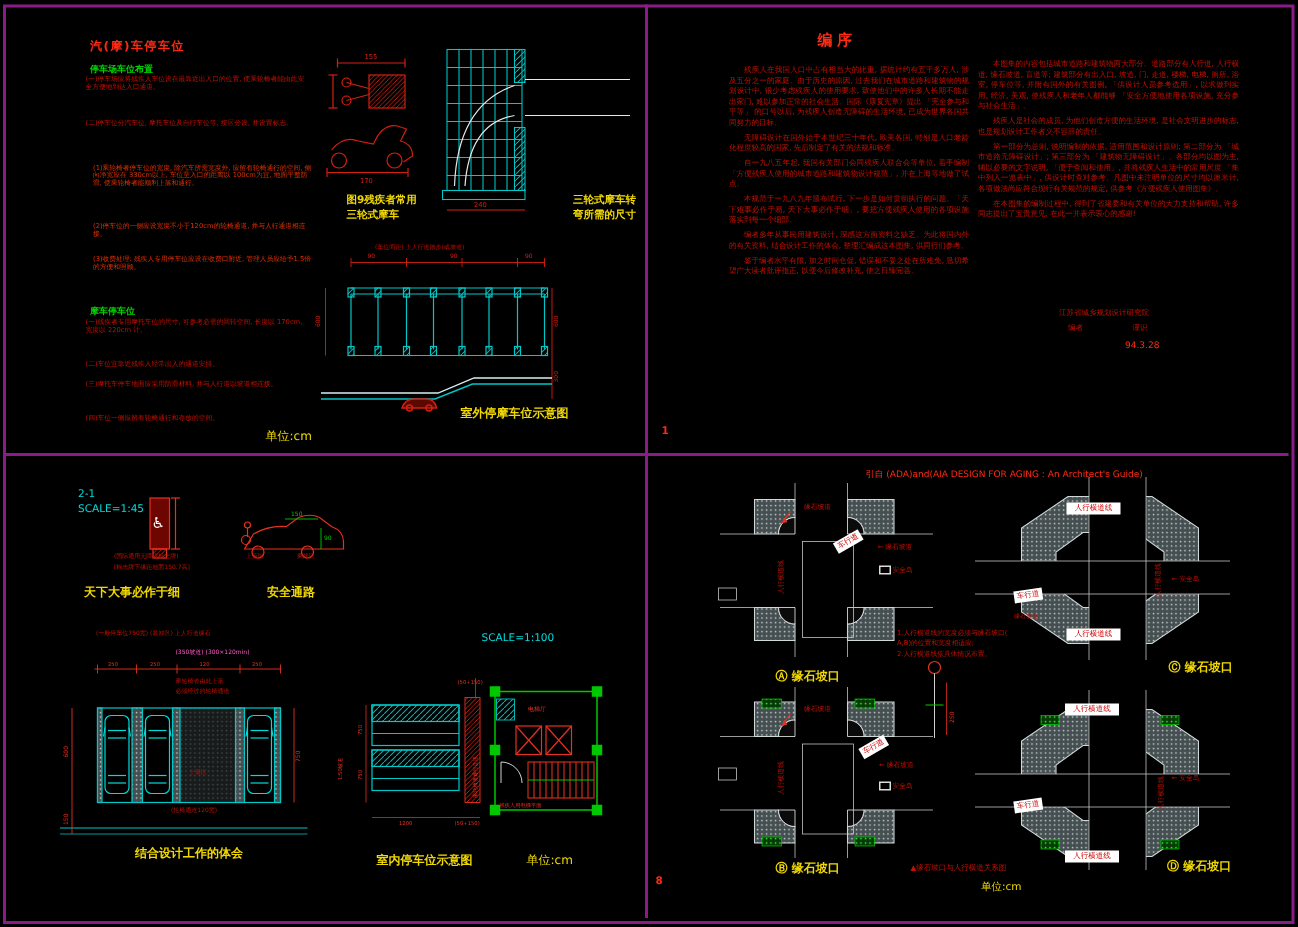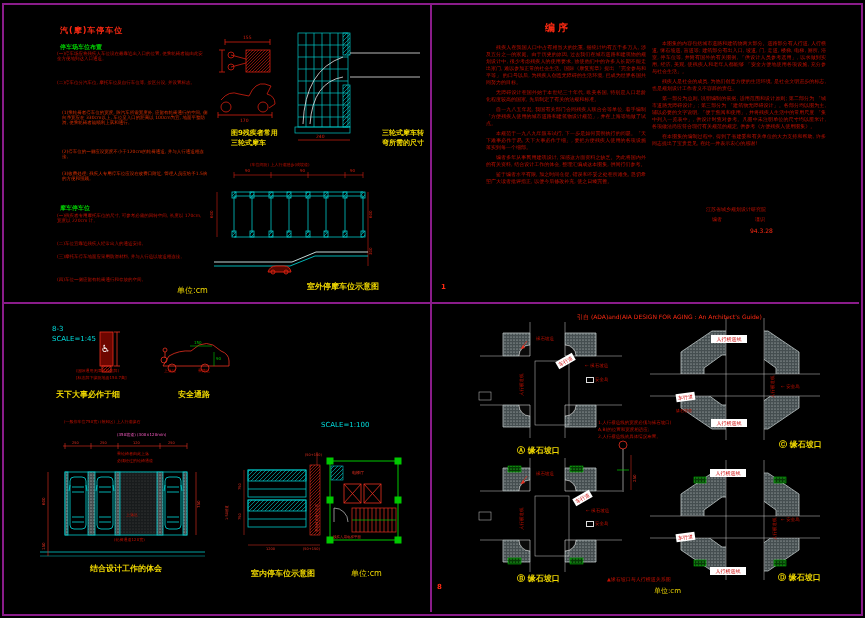--- a/index.html
+++ b/index.html
@@ -172,21 +172,21 @@
     <div class="t grn f6 b" style="left:60px;top:205px">摩车停车位</div>
     <div class="t red f4 w" style="left:57px;top:213px;width:150px">(一)残疾者专用摩托车位的尺寸, 可参考必需的回转空间, 长度以 170cm, 宽度以 220cm 计。</div>
     <div class="t red f4 w" style="left:57px;top:241px;width:150px">(二)车位宜靠近残疾人经常出入的通道安排。</div>
     <div class="t red f4 w" style="left:57px;top:254px;width:150px">(三)摩托车停车地面应采用防滑材料, 并与人行道以坡道相连接。</div>
     <div class="t red f4 w" style="left:57px;top:277px;width:150px">(四)车位一侧应留有轮椅通行和存放的空间。</div>
     <div class="t yel f7 b" style="left:204px;top:129px">图9残疾者常用</div>
     <div class="t yel f7 b" style="left:204px;top:139px">三轮式摩车</div>
     <div class="t yel f7 b" style="left:355px;top:129px">三轮式摩车转</div>
     <div class="t yel f7 b" style="left:355px;top:139px">弯所需的尺寸</div>
     <div class="t red f3" style="left:250px;top:163px">(车位间距)  上人行道踏步(或坡道)</div>
-    <div class="t yel f8 b" style="left:307px;top:282px">室外停摩车位示意图</div>
+    <div class="t yel f8 b" style="left:307px;top:271px">室外停摩车位示意图</div>
     <div class="t yel f8" style="left:177px;top:286px">单位:cm</div>
     <div class="t br f7 b" style="left:414px;top:283px">1</div>
   </section>
 
   <section>
     <div class="t br f10 b" style="left:545px;top:22px;letter-spacing:3px">编序</div>
     <div class="t red f5 w" style="left:486px;top:44px;width:160px">
       <div class="para">残疾人在我国人口中占有相当大的比重, 据统计约有五千多万人, 涉及五分之一的家庭。由于历史的原因, 过去我们在城市道路和建筑物的规划设计中, 很少考虑残疾人的使用要求, 致使他们中的许多人长期不能走出家门, 难以参加正常的社会生活。国际《康复宪章》提出 「完全参与和平等」 的口号以后, 为残疾人创造无障碍的生活环境, 已成为世界各国共同努力的目标。</div>
       <div class="para">无障碍设计在国外始于本世纪三十年代, 欧美各国, 特别是人口老龄化程度较高的国家, 先后制定了有关的法规和标准。</div>
       <div class="para">自一九八五年起, 我国有关部门会同残疾人联合会等单位, 着手编制 「方便残疾人使用的城市道路和建筑物设计规范」, 并在上海等地做了试点。</div>
@@ -329,21 +329,21 @@
           <line x1="392" y1="508" x2="392" y2="532"></line>
         <line x1="352" y1="520" x2="396" y2="520" stroke="#00c800"></line>
       </g>
       <g stroke="#e8e8e8" fill="none" stroke-width="0.6">
         <line x1="334" y1="508" x2="334" y2="522"></line>
           <path d="M334,508 a14,14 0 0 1 14,14"></path>
       </g>
       <text x="352" y="474" font-size="4" fill="#e83020">电梯厅</text>
       <text x="333" y="538" font-size="3.5" fill="#e83020">残疾人用电梯平面</text>
     </svg>
-    <div class="t cyn f7" style="left:25px;top:325px">8-3</div>
+    <div class="t cyn f7" style="left:25px;top:325px">2-1</div>
     <div class="t cyn f7" style="left:25px;top:335px">SCALE=1:45</div>
     <div class="t red f3" style="left:76px;top:369px">(国际通用无障碍标志牌)</div>
     <div class="t red f3" style="left:76px;top:376px">[标志牌下缘距地面150.7高]</div>
     <div class="t red f3" style="left:164px;top:369px">上落区</div>
     <div class="t red f3" style="left:198px;top:369px">乘降区</div>
     <div class="t yel f8 b" style="left:56px;top:390px">天下大事必作于细</div>
     <div class="t yel f8 b" style="left:178px;top:390px">安全通路</div>
     <div class="t red f3" style="left:64px;top:420px">(一般停车位750宽) (装卸区) 上人行道缘石</div>
     <div class="t pnk f3" style="left:117px;top:433px">(350坡道) (300×120min)</div>
     <div class="t red f3" style="left:117px;top:452px">乘轮椅者由此上落</div>

